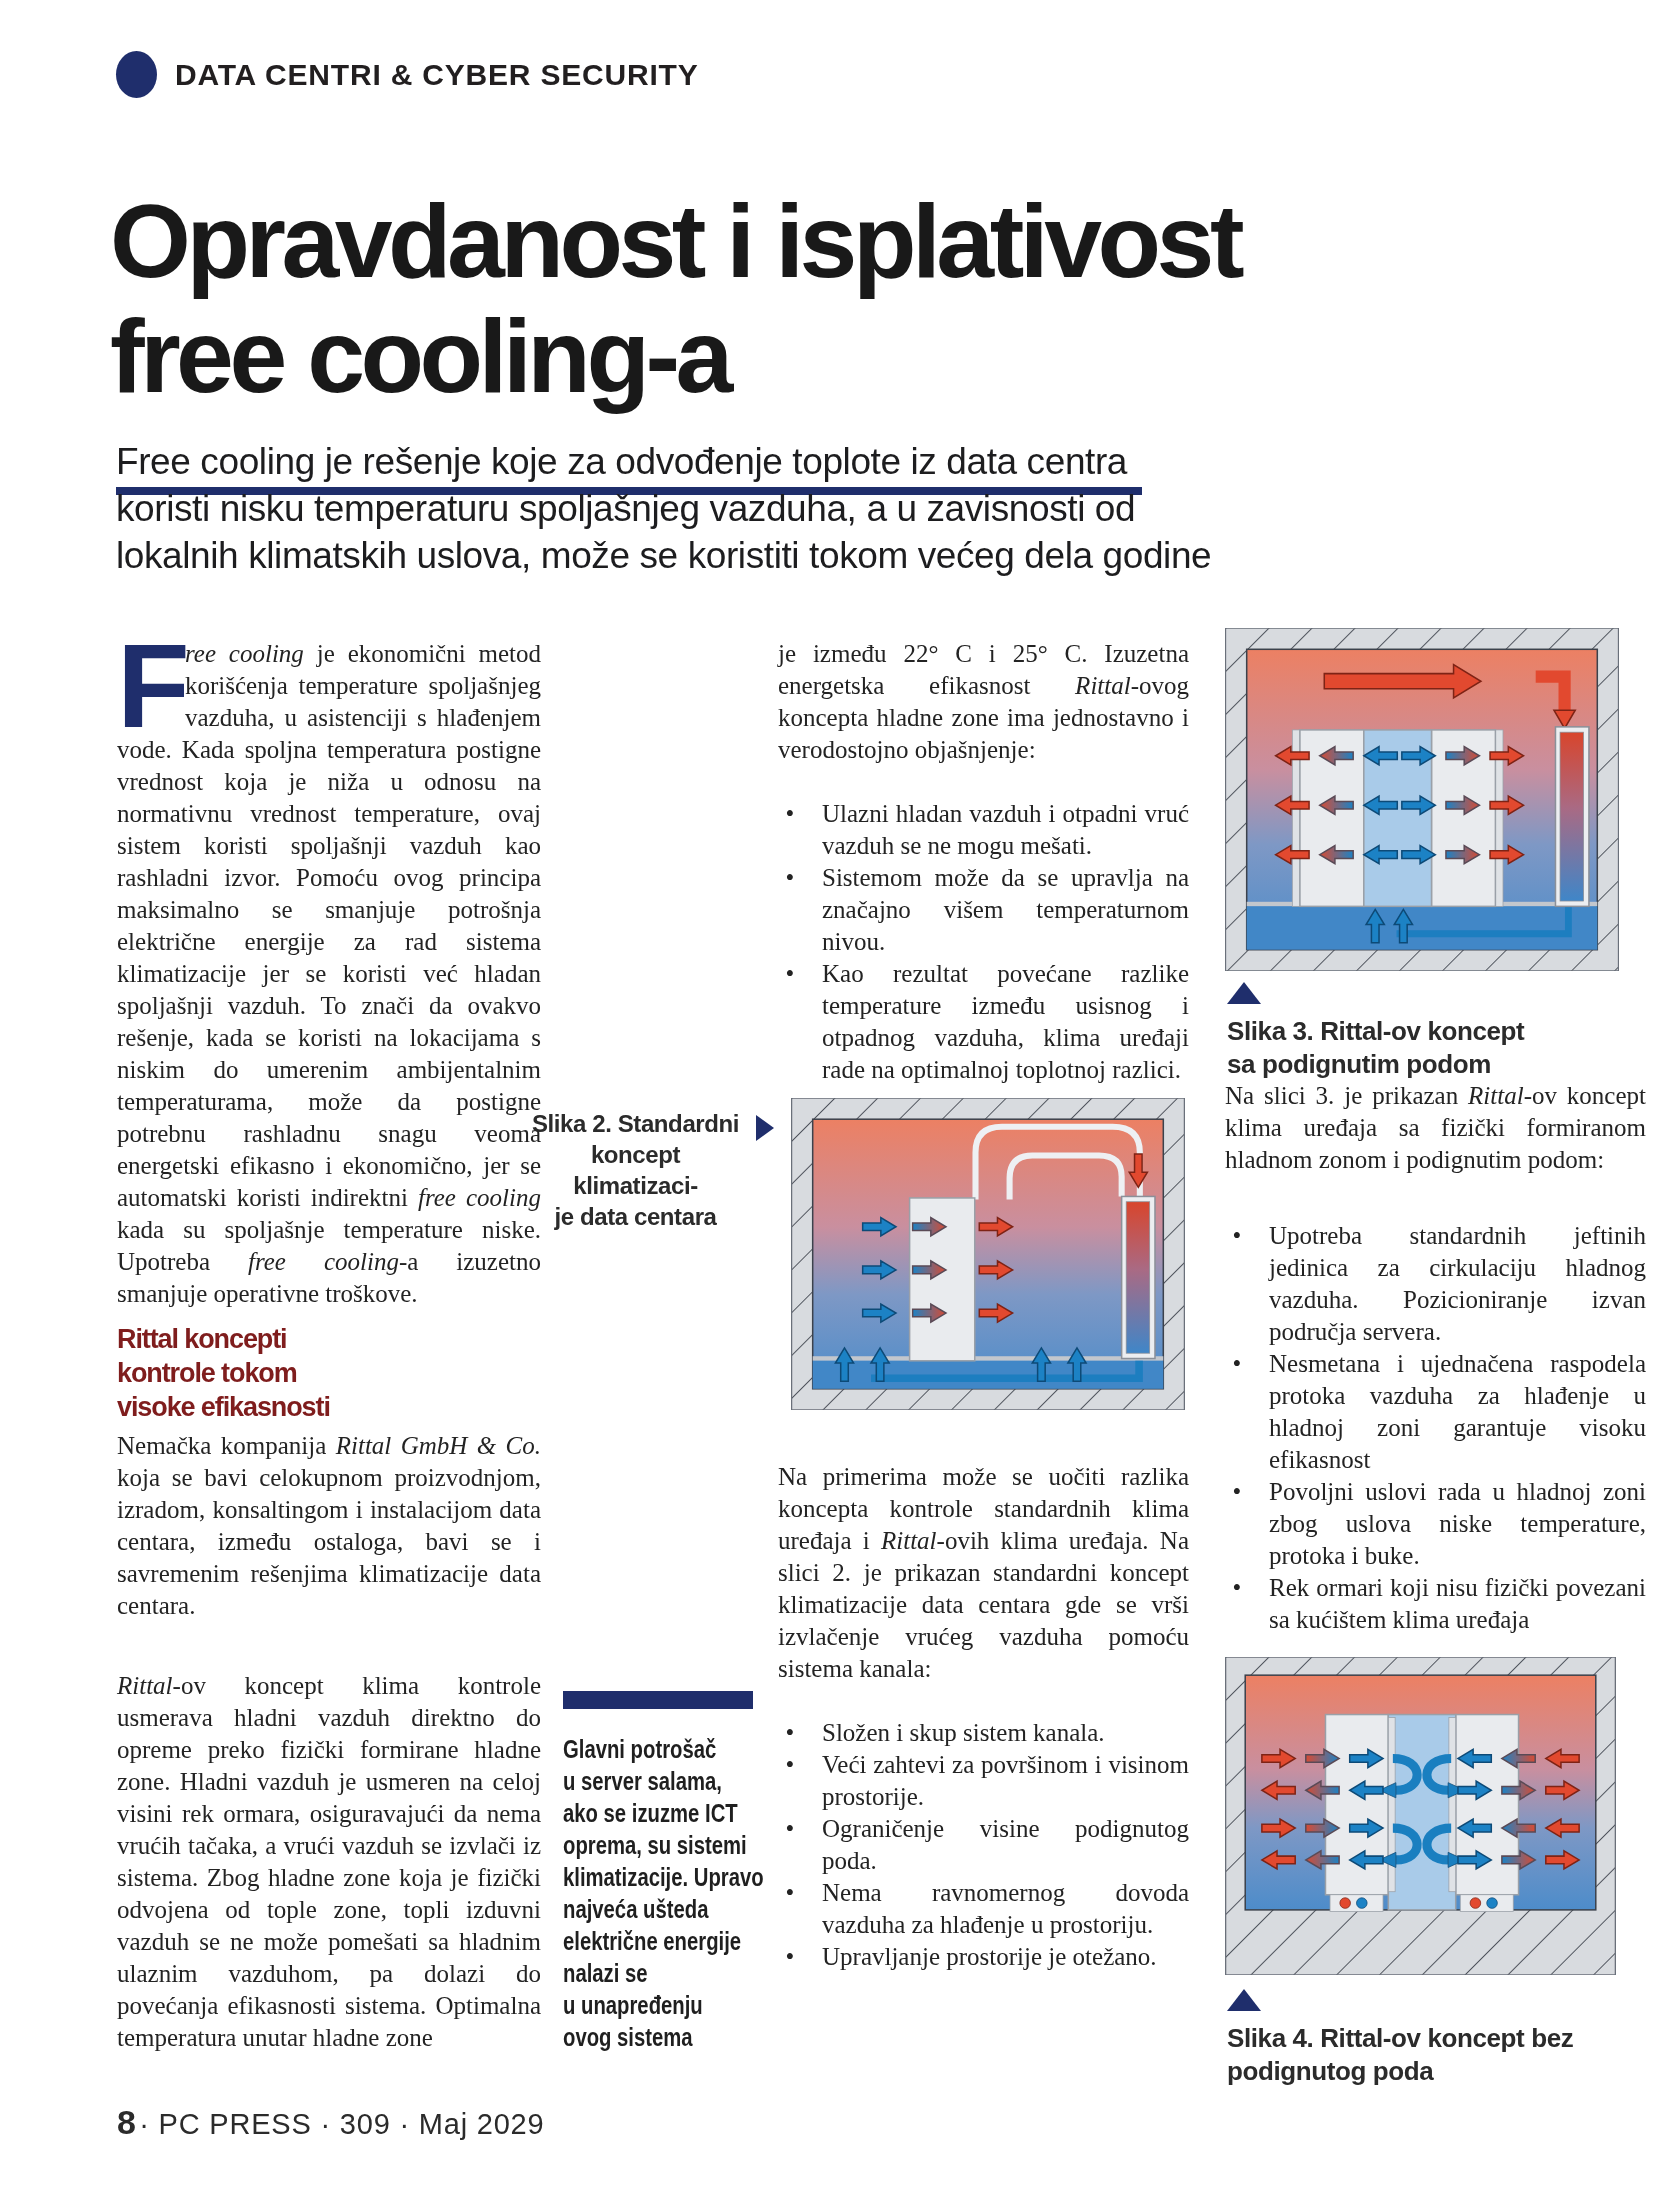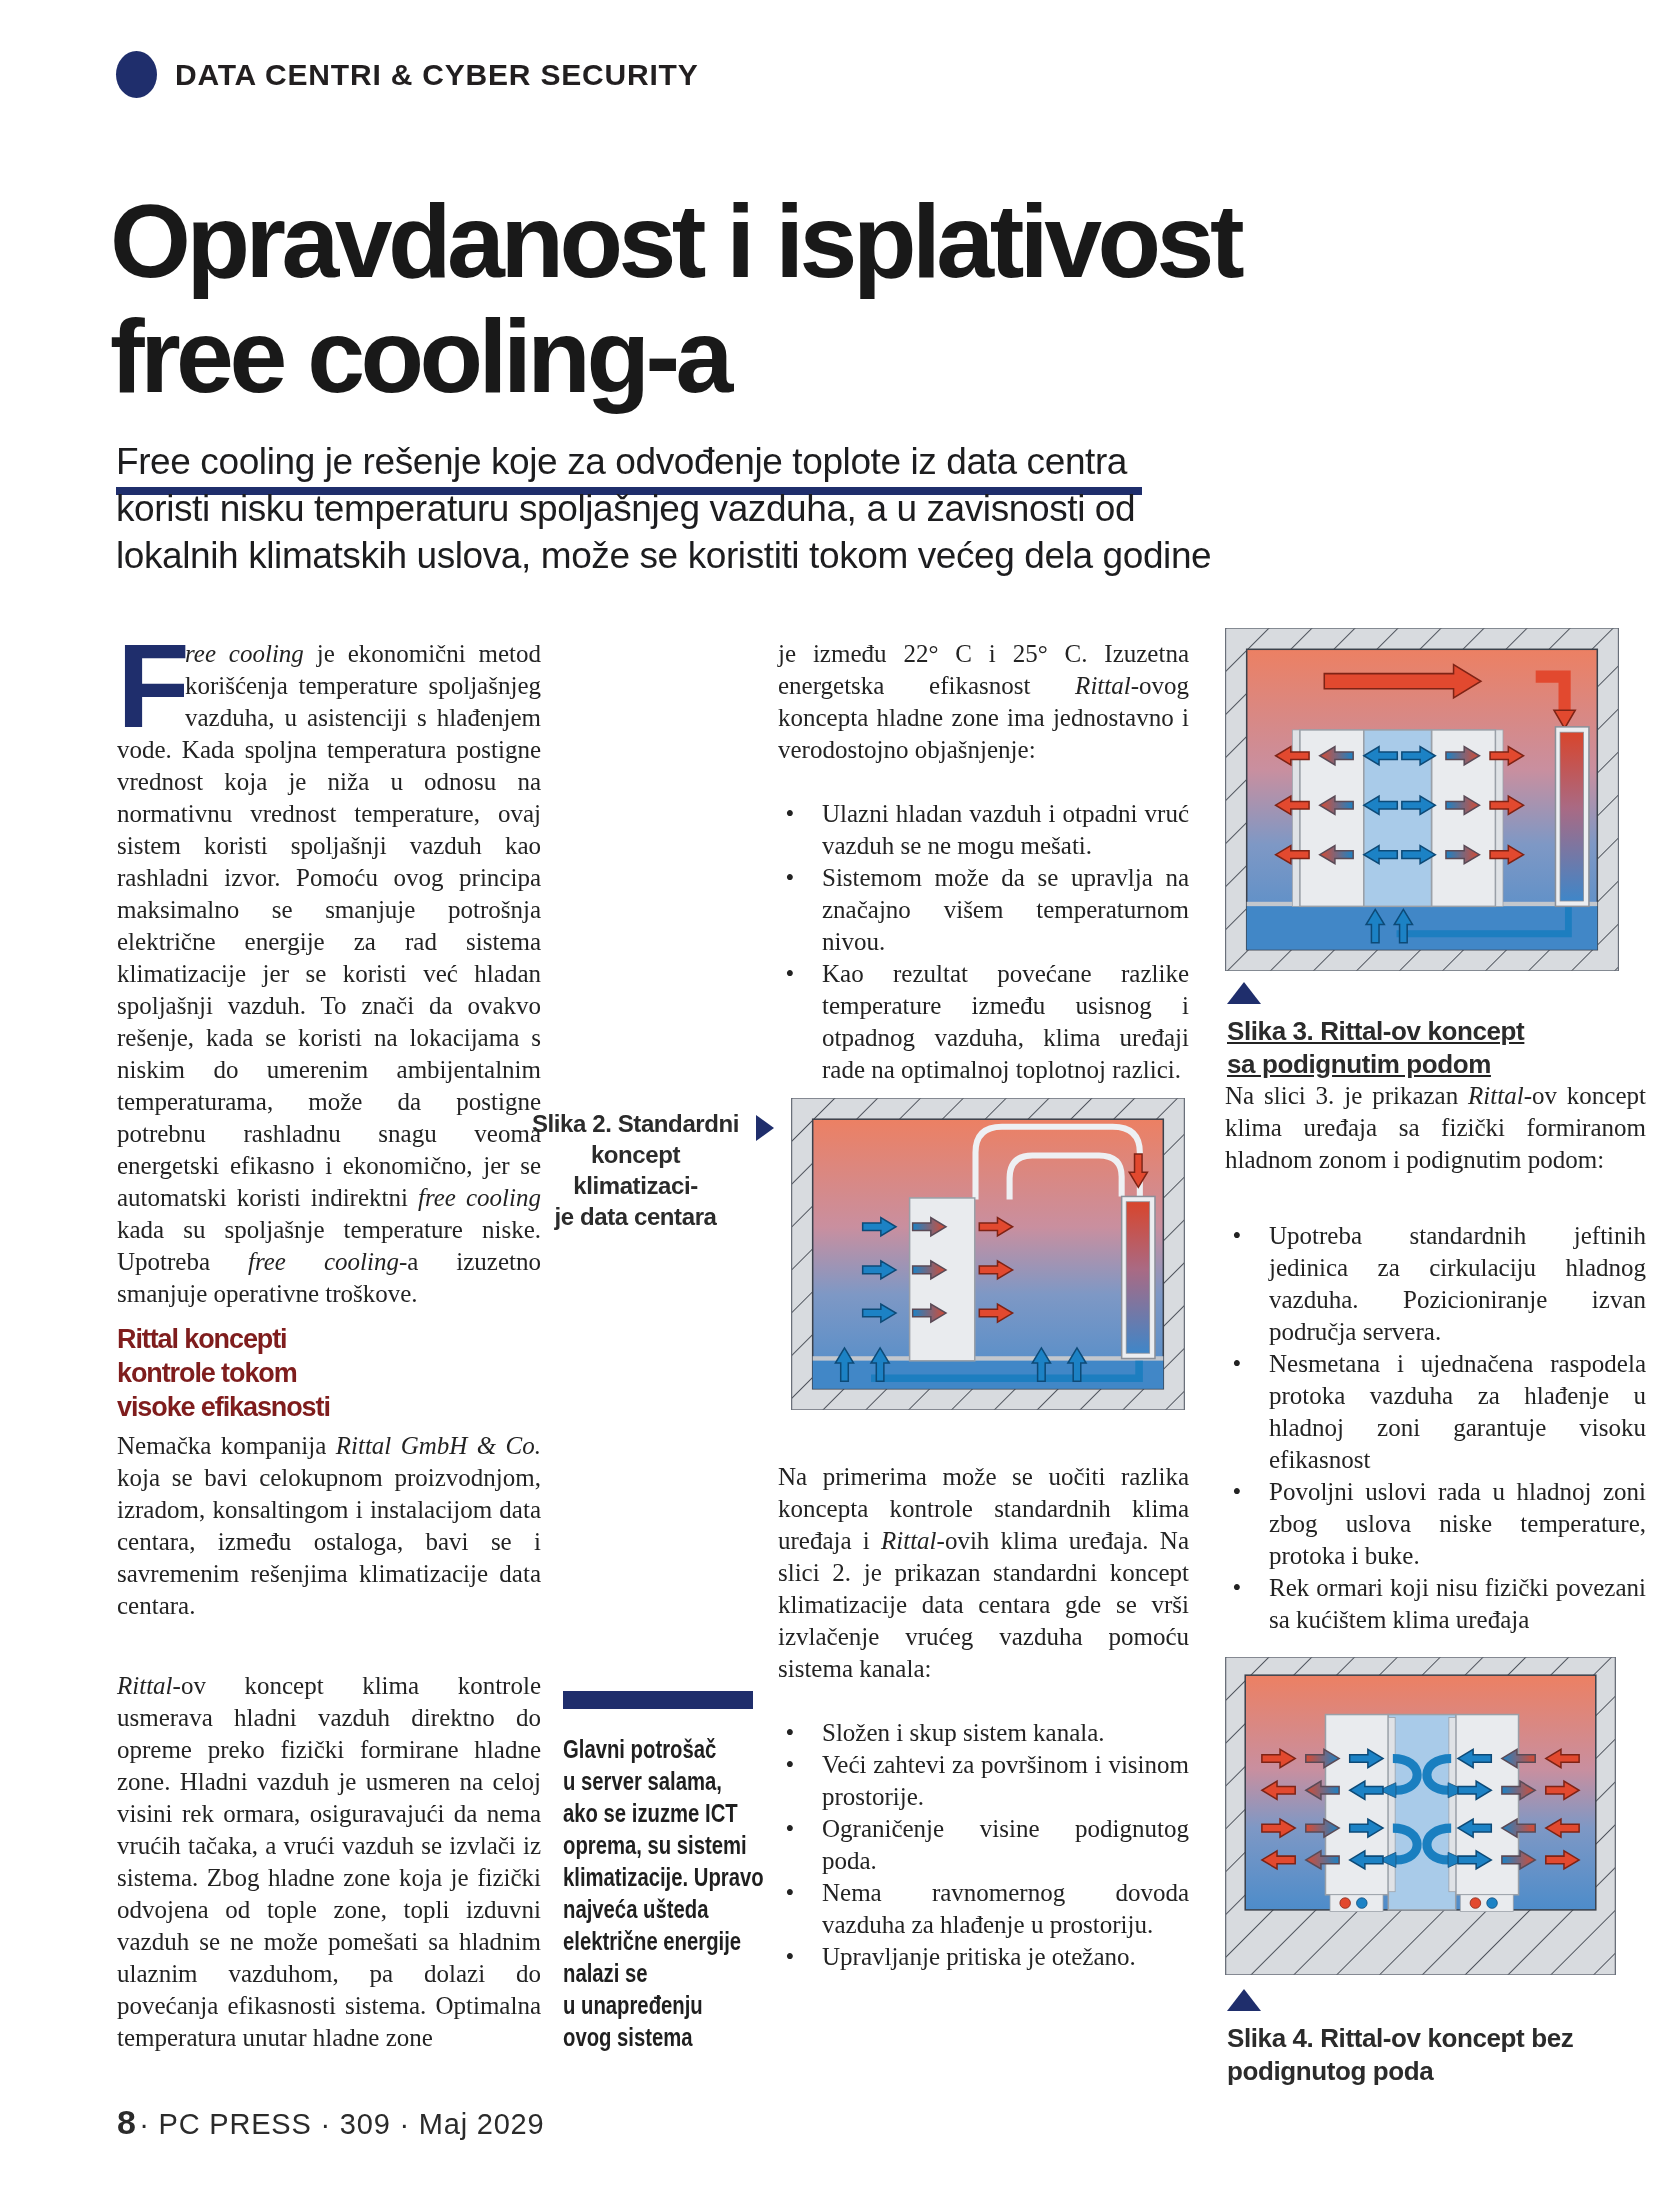--- a/index.html
+++ b/index.html
@@ -158,21 +158,21 @@
 </svg>
 </figure>
 
 <div class="abs body-col" style="left:734px;top:1461px;width:411px;">
   <div><span>Na primerima može se uočiti razlika koncepta kontrole standardnih klima uređaja i </span><i>Rittal</i><span>-ovih klima uređaja. Na slici 2. je prikazan standardni koncept klimatizacije data centara gde se vrši izvlačenje vrućeg vazduha pomoću sistema kanala:</span></div>
   <ul class="bl">
     <li>Složen i skup sistem kanala.</li>
     <li>Veći zahtevi za površinom i visinom prostorije.</li>
     <li>Ograničenje visine podignutog poda.</li>
     <li>Nema ravnomernog dovoda vazduha za hlađenje u prostoriju.</li>
-    <li>Upravljanje pritiska je otežano.</li>
+    <li>Upravljanje prostorije je otežano.</li>
   </ul>
 </div>
 
 <div class="abs" style="left:519px;top:1691px;width:198px;">
   <div class="pq-bar"></div>
   <div class="pq-text">
     <div>Glavni potrošač</div>
     <div>u server salama,</div>
     <div>ako se izuzme ICT</div>
     <div>oprema, su sistemi</div>
@@ -242,21 +242,21 @@
   <use href="#a3" transform="translate(348,221)" fill="#e2492f" stroke="#7e2315" stroke-width="2"></use>
   <use href="#a3" transform="translate(110,286) scale(-1,1)" fill="#e2492f" stroke="#7e2315" stroke-width="2"></use>
   <use href="#a3" transform="translate(168,286) scale(-1,1)" fill="url(#gbr3)" stroke="#5a4a56" stroke-width="2"></use>
   <use href="#a3" transform="translate(226,286) scale(-1,1)" fill="#1c82c5" stroke="#0d4a77" stroke-width="2"></use>
   <use href="#a3" transform="translate(232,286)" fill="#1c82c5" stroke="#0d4a77" stroke-width="2"></use>
   <use href="#a3" transform="translate(290,286)" fill="url(#gbr3)" stroke="#5a4a56" stroke-width="2"></use>
   <use href="#a3" transform="translate(348,286)" fill="#e2492f" stroke="#7e2315" stroke-width="2"></use>
 </svg>
 </figure>
 
-<div class="abs" style="left:1183px;top:982px;text-decoration:underline;">
+<div class="abs" style="left:1183px;top:982px;">
   <div class="tri-up"></div>
   <div class="cap cap33">
     <div>Slika 3. Rittal-ov koncept</div>
     <div>sa podignutim podom</div>
   </div>
 </div>
 
 <div class="abs body-col" style="left:1181px;top:1080px;width:421px;">
   <div><span>Na slici 3. je prikazan </span><i>Rittal</i><span>-ov koncept klima uređaja sa fizički formiranom hladnom zonom i podignutim podom:</span></div>
   <ul class="bl" style="margin-top:44px;">

